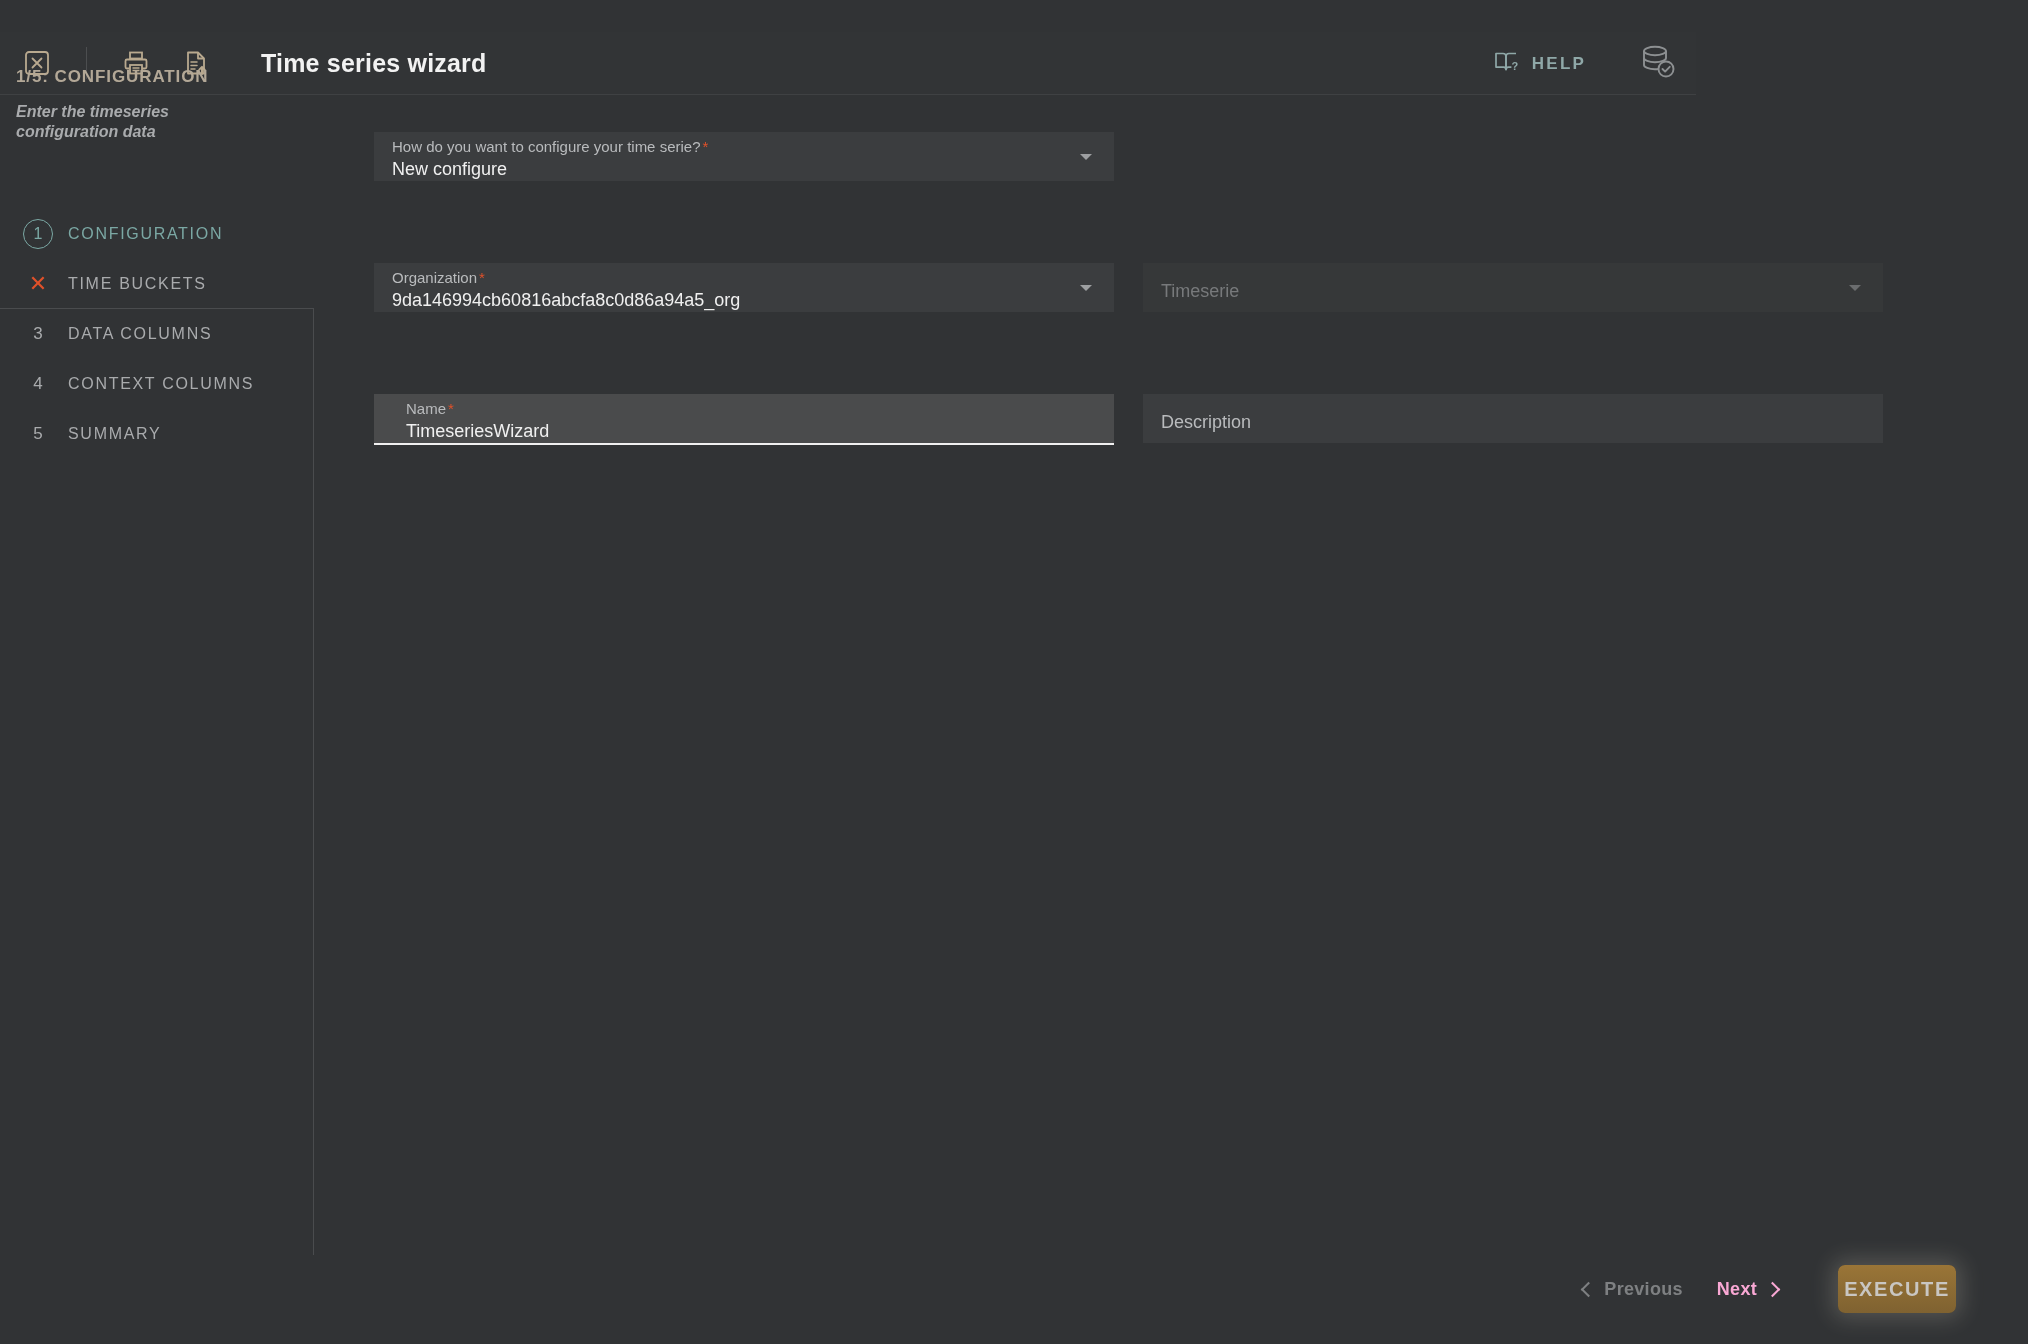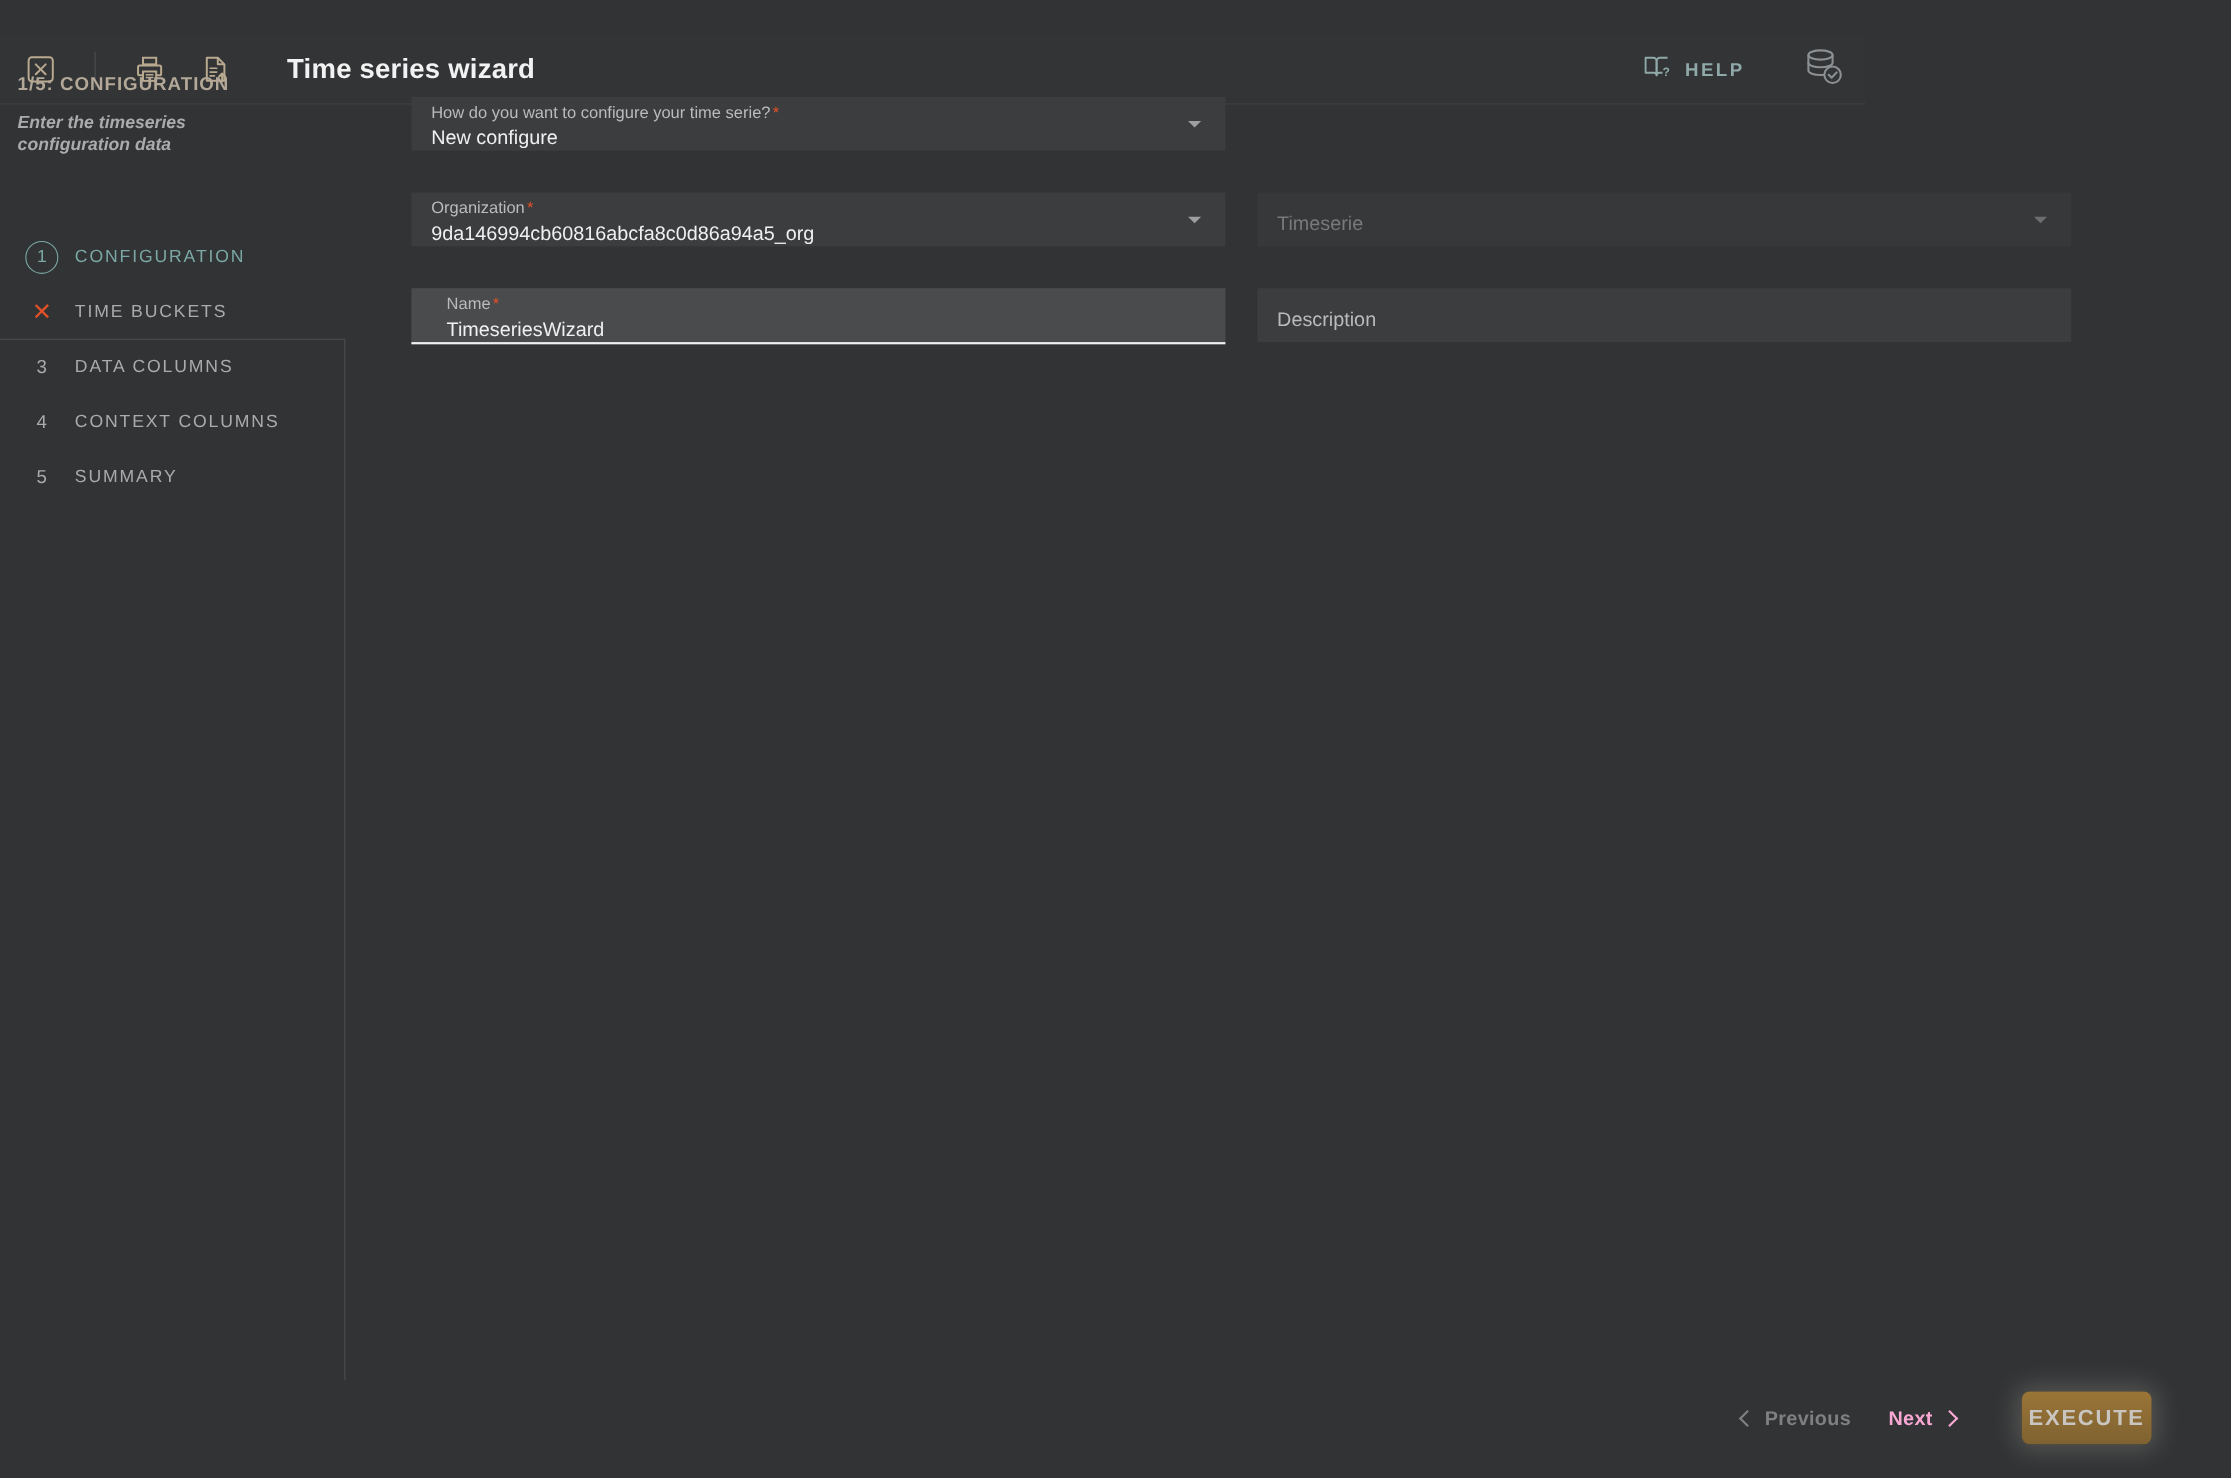--- a/index.html
+++ b/index.html
@@ -117,20 +117,21 @@
     position: absolute;
     left: 374px; top: 88px;
     width: 1540px;
   }
   .form-row { display: flex; gap: 29px; margin-bottom: 16px; }
   .field {
     position: relative;
     width: 740px; height: 49px;
     background: #3b3d3f;
     padding: 7px 16px 0 18px;
+    margin-top: 44px;
   }
   .field.empty { height: 49px; display: flex; align-items: center; }
   .field.disabled { background: #363839; }
   .field.focused {
     background: #4a4b4c;
     border-bottom: 2px solid #f0f0f0;
     height: 51px;
     padding-left: 32px;
   }
   .field-label {

